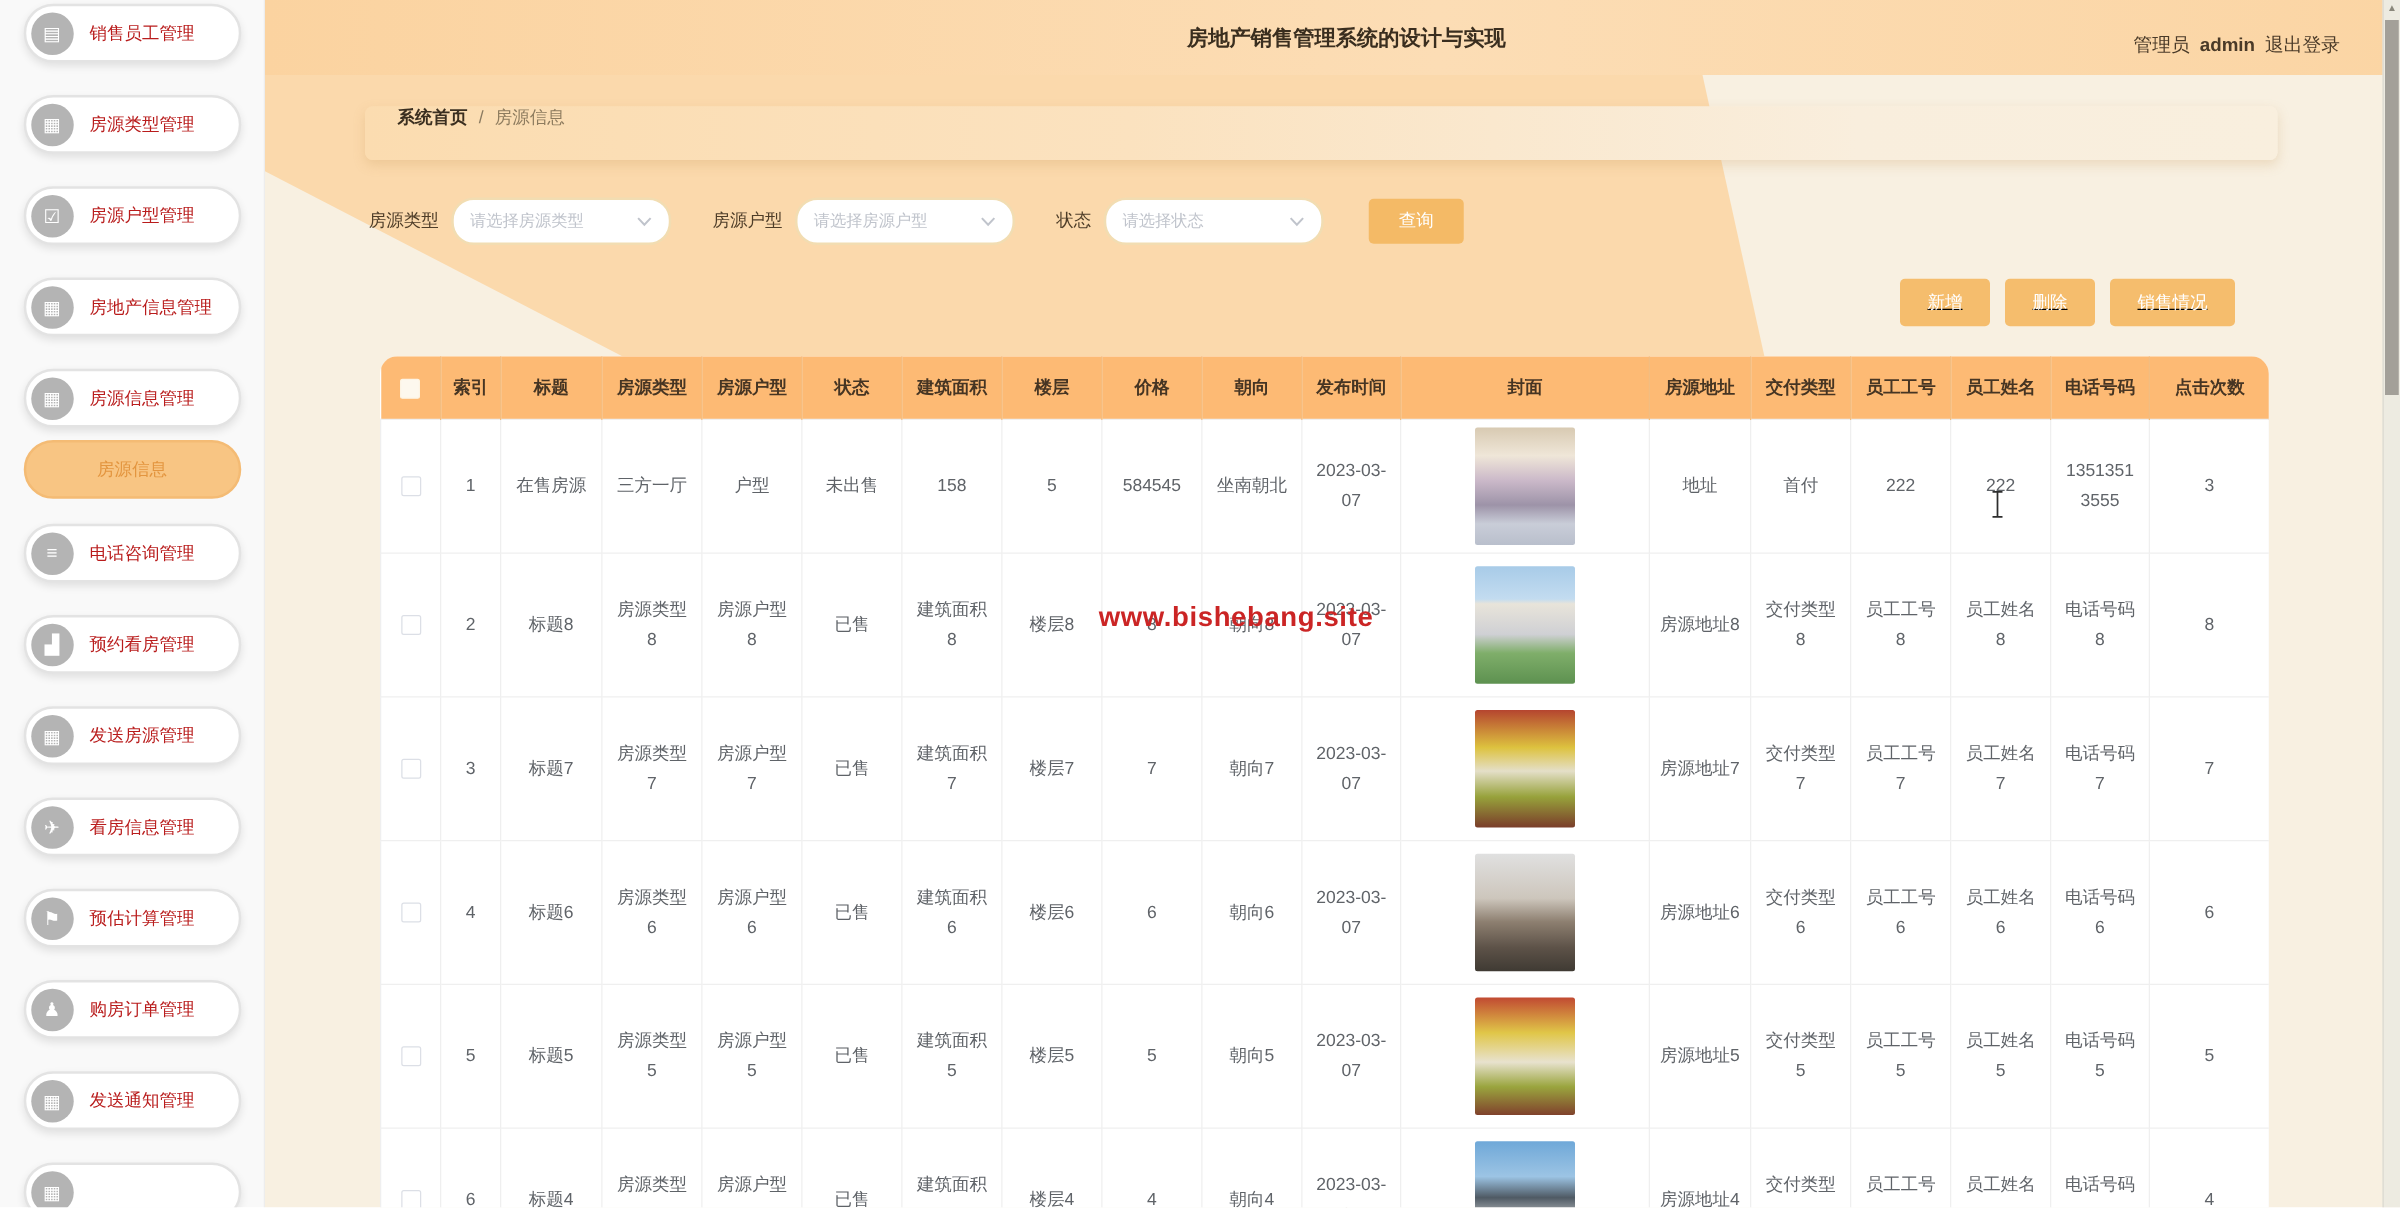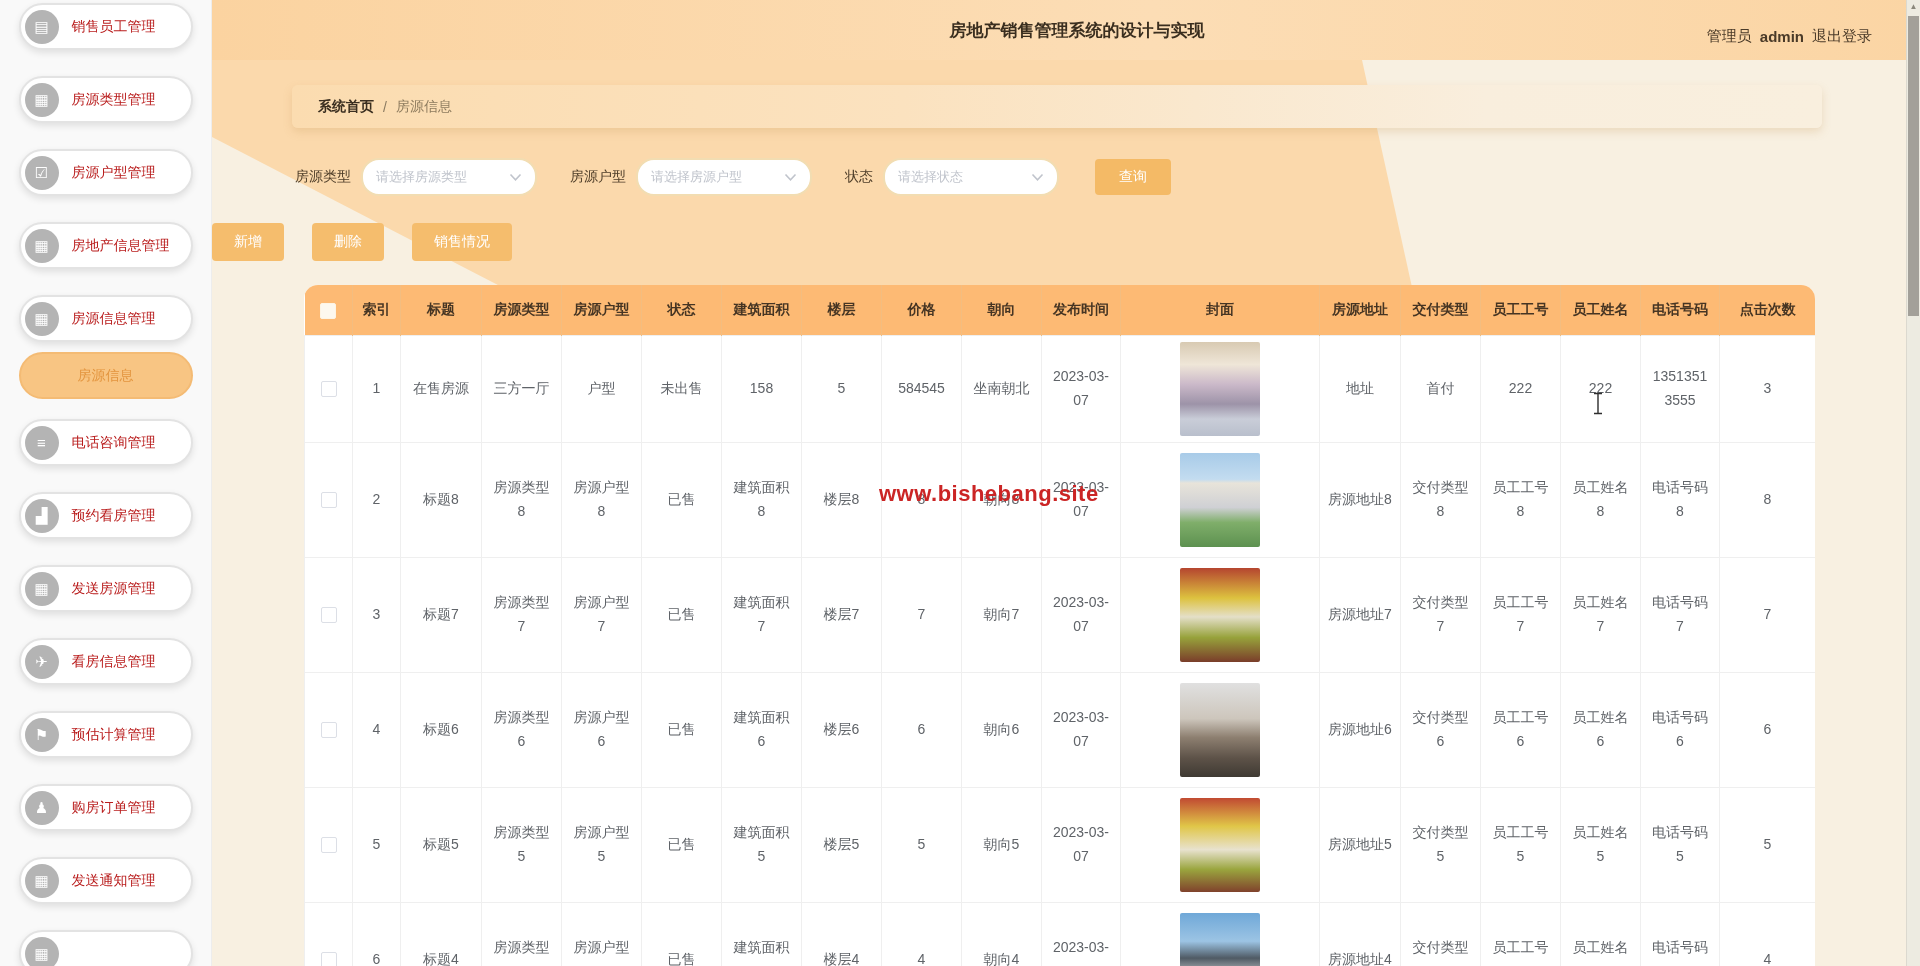--- a/index.html
+++ b/index.html
@@ -30,37 +30,37 @@
                 justify-content:center;font-size:17px;font-weight:bold;color:#3a2e1f;padding-left:22px;}
   .topbar-user{position:absolute;right:48px;top:0;height:72px;display:flex;align-items:center;
                gap:8px;font-size:15px;color:#4a3a28;z-index:2;}
   .topbar-user .uname{font-weight:bold;}
   .logout{cursor:pointer;}
 
   .content{position:relative;z-index:2;}
 
   .breadcrumb{margin:25px 0 0 80px;width:1530px;height:43px;border-radius:6px;box-sizing:border-box;
               background:linear-gradient(90deg,#fbdcb0 0%,#fbe2bf 40%,#f9eedd 78%,#f9efde 100%);
-              box-shadow:0 4px 9px rgba(198,152,88,.25);display:flex;align-items:center;
+              box-shadow:0 4px 9px rgba(198,152,88,.25);display:flex;
               padding-left:26px;font-size:14px;}
   .bc-home{font-weight:bold;color:#3b2f20;cursor:pointer;}
   .bc-sep{color:#8a7a60;margin:0 9px;}
   .bc-cur{color:#8d7b5e;}
 
   .filters{margin:30px 0 0 83px;display:flex;align-items:center;}
   .f-label{font-size:14px;color:#4e3d28;margin-right:10px;white-space:nowrap;}
   .f-select{width:146px;height:34px;background:#fff;border:2px solid #f2ddb2;border-radius:18px;
             display:flex;align-items:center;justify-content:space-between;padding:0 13px;
             box-sizing:content-box;margin-right:33px;cursor:pointer;}
   .f-ph{font-size:13px;color:#c0c4cc;white-space:nowrap;}
   .btn{border:none;border-radius:4px;background:#f4ba66;color:#fff;font-size:14px;cursor:pointer;
        font-family:inherit;}
   .search-btn{width:76px;height:36px;margin-left:3px;}
 
-  .actions{margin:27px 132px 0 0;display:flex;gap:28px;}
+  .actions{margin:27px 132px 0 0;display:flex;justify-content:flex-end;gap:12px;text-decoration:underline;}
   .actions .btn{height:38px;padding:0 22px;background:#f5bd6d;}
 
   
   .table-wrap{margin:24px 0 0 92px;width:1511px;border-radius:14px 14px 0 0;overflow:hidden;
               background:#fff;}
   table{width:1511px;table-layout:fixed;border-collapse:collapse;}
   thead th{height:50px;background:#fdba74;color:#463523;font-size:14px;font-weight:bold;
            border-right:1px solid #f3bd80;padding:0;}
   thead th:last-child{border-right:none;}
   tbody td{border:1px solid #efefef;background:#fff;color:#5f6368;font-size:14px;text-align:center;

